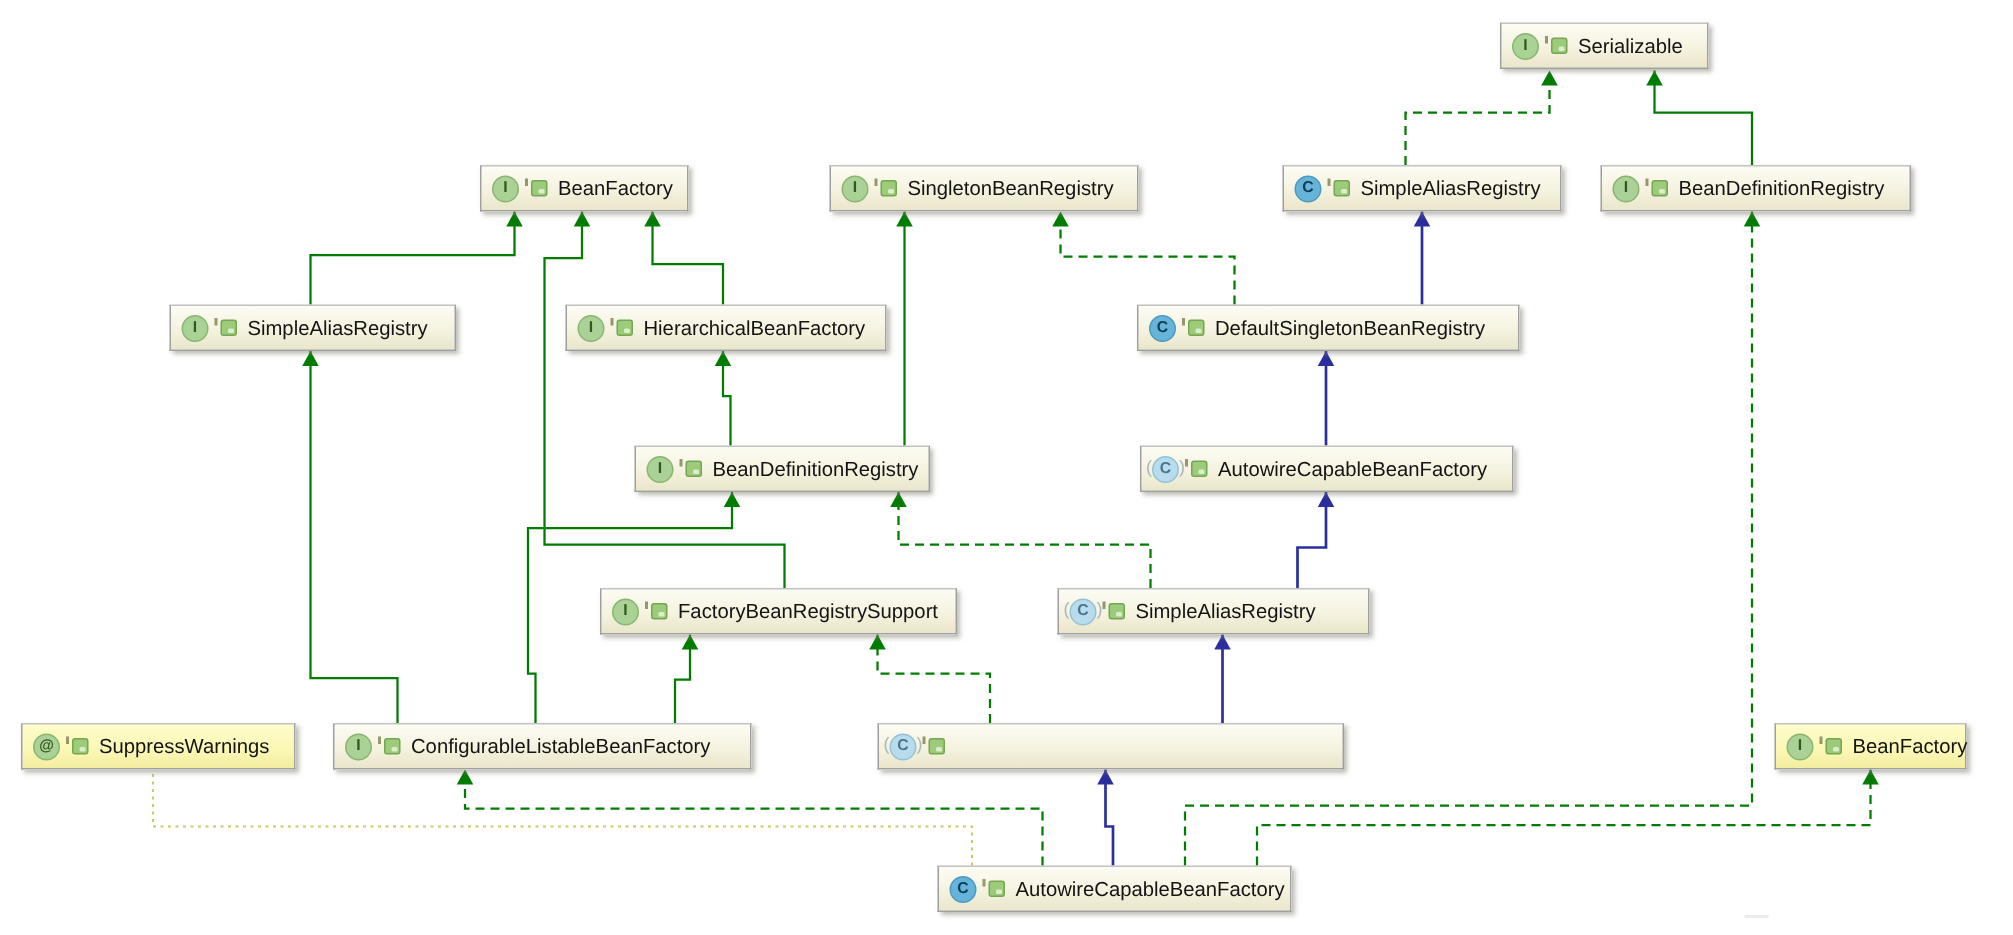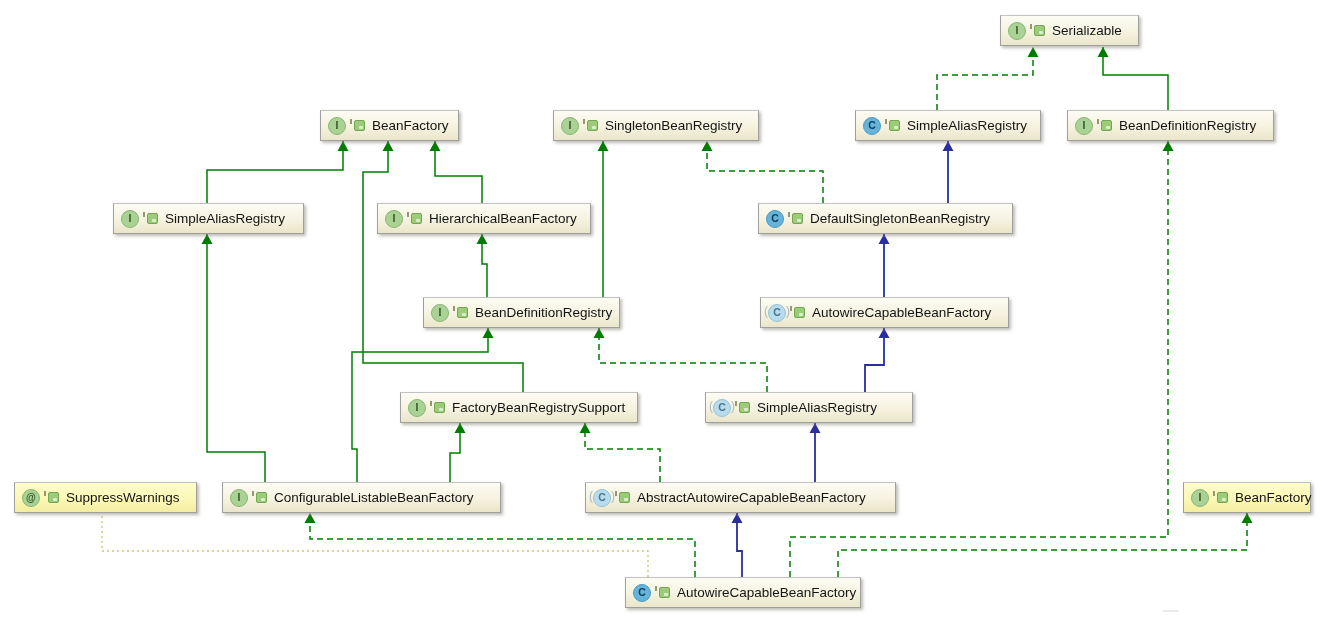--- a/index.html
+++ b/index.html
@@ -151,21 +151,20 @@
       <span class="lbl">SuppressWarnings</span>
     </div>
     <div class="node" style="left: 222px; top: 482px; width: 279px;">
       <span class="cicon interface">I</span>
       <span class="mini"></span>
       <span class="lbl">ConfigurableListableBeanFactory</span>
     </div>
     <div class="node" style="left: 585px; top: 482px; width: 311px;">
       <span class="cicon abstract">C</span>
       <span class="mini"></span>
-      <span class="lbl">AbstractAutowireCapableBeanFactory</span>
     </div>
     <div class="node lib" style="left: 1183px; top: 482px; width: 128px;">
       <span class="cicon interface">I</span>
       <span class="mini"></span>
       <span class="lbl">BeanFactory</span>
     </div>
     <div class="node" style="left: 625px; top: 577px; width: 236px;">
       <span class="cicon class">C</span>
       <span class="mini"></span>
       <span class="lbl">AutowireCapableBeanFactory</span>

